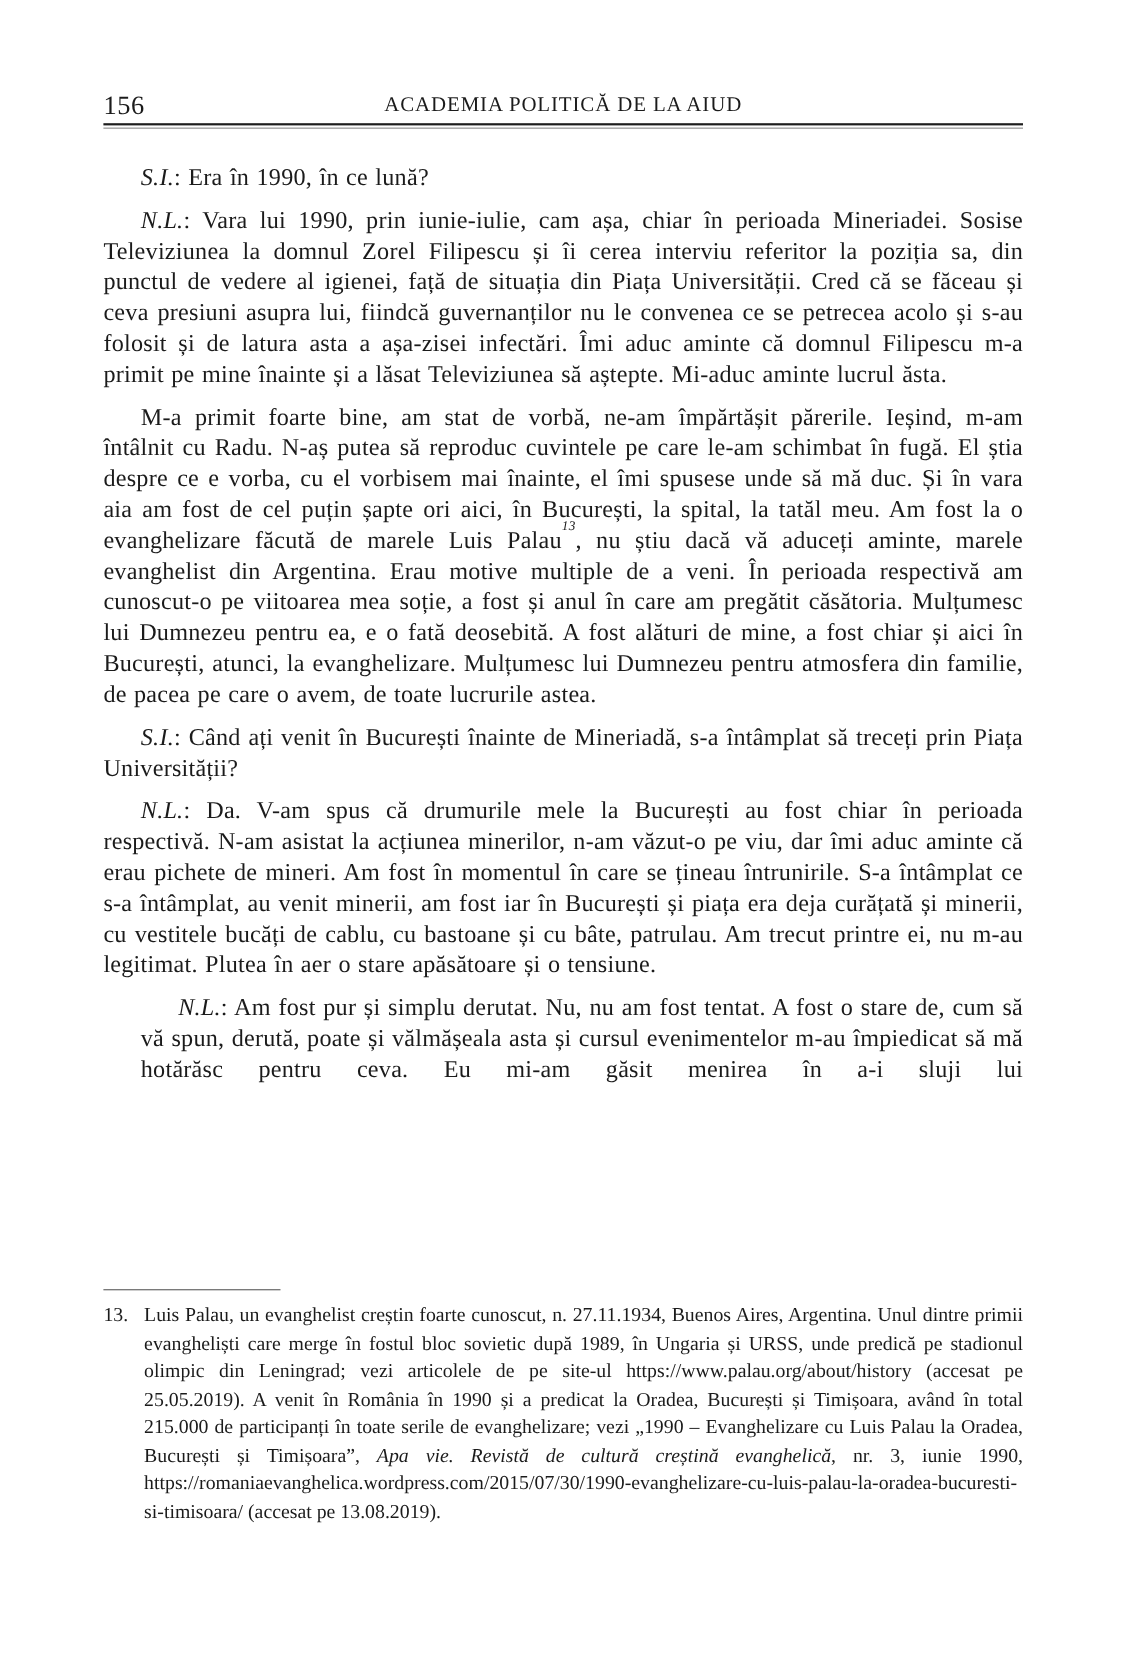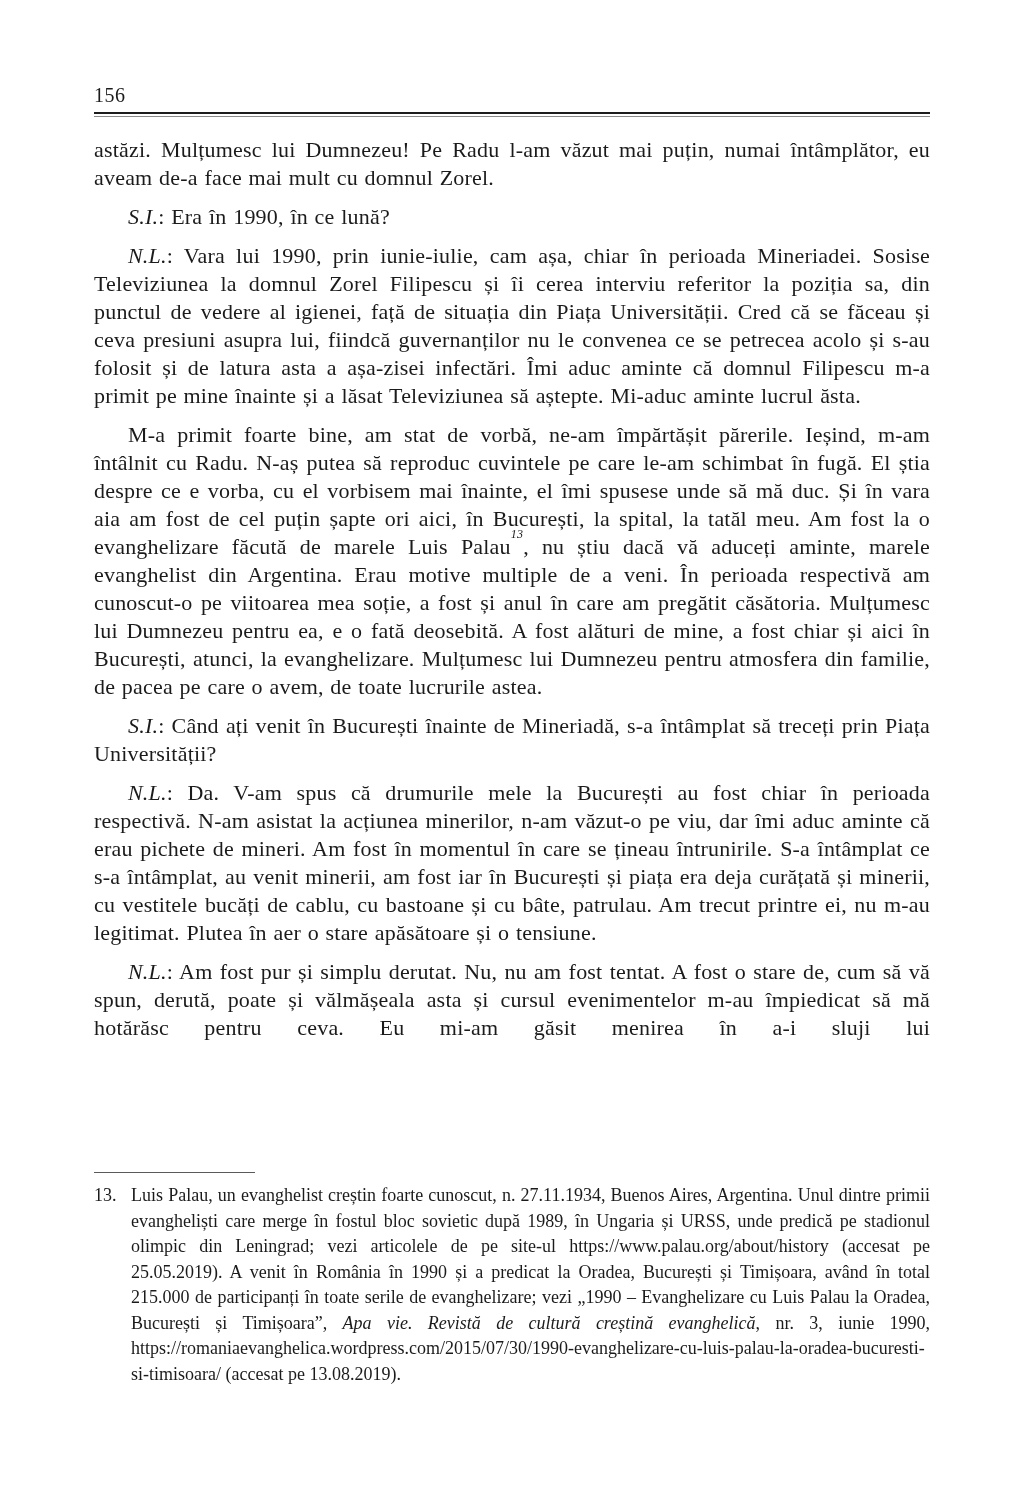--- a/index.html
+++ b/index.html
@@ -23,21 +23,21 @@
     position: absolute;
     top: 84px;
     left: 94px;
     width: 836px;
     height: 26px;
   }
   .page-number {
     position: absolute;
     left: 0;
     top: 0;
-    font-size: 20px;
+    font-size: 24px;
     letter-spacing: 0.5px;
   }
   .running-title {
     position: absolute;
     left: 50%;
     top: 1px;
     transform: translateX(-50%);
     font-size: 19px;
     letter-spacing: 0.8px;
     white-space: nowrap;
@@ -71,20 +71,21 @@
     margin-top: 11px;
     margin-bottom: 11px;
     text-indent: 34px;
     font-family: Liberation Serif, serif;
   }
   .para.indent {
     text-indent: 34px;
   }
   .para.cont-next {
     text-align-last: justify;
+    margin-left: 34px;
   }
   .speaker {
     font-style: italic;
   }
   sup.fn-ref {
     font-size: 12px;
     line-height: 0;
     position: relative;
     top: -8px;
     font-style: italic;
@@ -121,26 +122,26 @@
     font-style: italic;
   }
 </style>
 </head>
 <body>
 
 <div class="page">
 
   <header class="page-header">
     <span class="page-number">156</span>
+    <span class="running-title">ACADEMIA POLITICĂ DE LA AIUD</span>
   </header>
   <div class="header-rule"></div>
 
   <main class="body-text">
 
-    <p class="para"><span>astăzi. Mulțumesc lui Dumnezeu! Pe Radu l-am văzut mai puțin, numai întâmplător, eu aveam de-a face mai mult cu domnul Zorel.</span></p>
 
     <p class="para turn"><span class="speaker">S.I.</span><span>: Era în 1990, în ce lună?</span></p>
 
     <p class="para turn"><span class="speaker">N.L.</span><span>: Vara lui 1990, prin iunie-iulie, cam așa, chiar în perioada Mineriadei. Sosise Televiziunea la domnul Zorel Filipescu și îi cerea interviu referitor la poziția sa, din punctul de vedere al igienei, față de situația din Piața Universității. Cred că se făceau și ceva presiuni asupra lui, fiindcă guvernanților nu le convenea ce se petrecea acolo și s-au folosit și de latura asta a așa-zisei infectări. Îmi aduc aminte că domnul Filipescu m-a primit pe mine înainte și a lăsat Televiziunea să aștepte. Mi-aduc aminte lucrul ăsta.</span></p>
 
     <p class="para indent"><span>M-a primit foarte bine, am stat de vorbă, ne-am împărtășit părerile. Ieșind, m-am întâlnit cu Radu. N-aș putea să reproduc cuvintele pe care le-am schimbat în fugă. El știa despre ce e vorba, cu el vorbisem mai înainte, el îmi spusese unde să mă duc. Și în vara aia am fost de cel puțin șapte ori aici, în București, la spital, la tatăl meu. Am fost la o evanghelizare făcută de marele Luis Palau</span><sup class="fn-ref">13</sup><span>, nu știu dacă vă aduceți aminte, marele evanghelist din Argentina. Erau motive multiple de a veni. În perioada respectivă am cunoscut-o pe viitoarea mea soție, a fost și anul în care am pregătit căsătoria. Mulțumesc lui Dumnezeu pentru ea, e o fată deosebită. A fost alături de mine, a fost chiar și aici în București, atunci, la evanghelizare. Mulțumesc lui Dumnezeu pentru atmosfera din familie, de pacea pe care o avem, de toate lucrurile astea.</span></p>
 
     <p class="para turn"><span class="speaker">S.I.</span><span>: Când ați venit în București înainte de Mineriadă, s-a întâmplat să treceți prin Piața Universității?</span></p>
 
     <p class="para turn"><span class="speaker">N.L.</span><span>: Da. V-am spus că drumurile mele la București au fost chiar în perioada respectivă. N-am asistat la acțiunea minerilor, n-am văzut-o pe viu, dar îmi aduc aminte că erau pichete de mineri. Am fost în momentul în care se țineau întrunirile. S-a întâmplat ce s-a întâmplat, au venit minerii, am fost iar în București și piața era deja curățată și minerii, cu vestitele bucăți de cablu, cu bastoane și cu bâte, patrulau. Am trecut printre ei, nu m-au legitimat. Plutea în aer o stare apăsătoare și o tensiune.</span></p>

